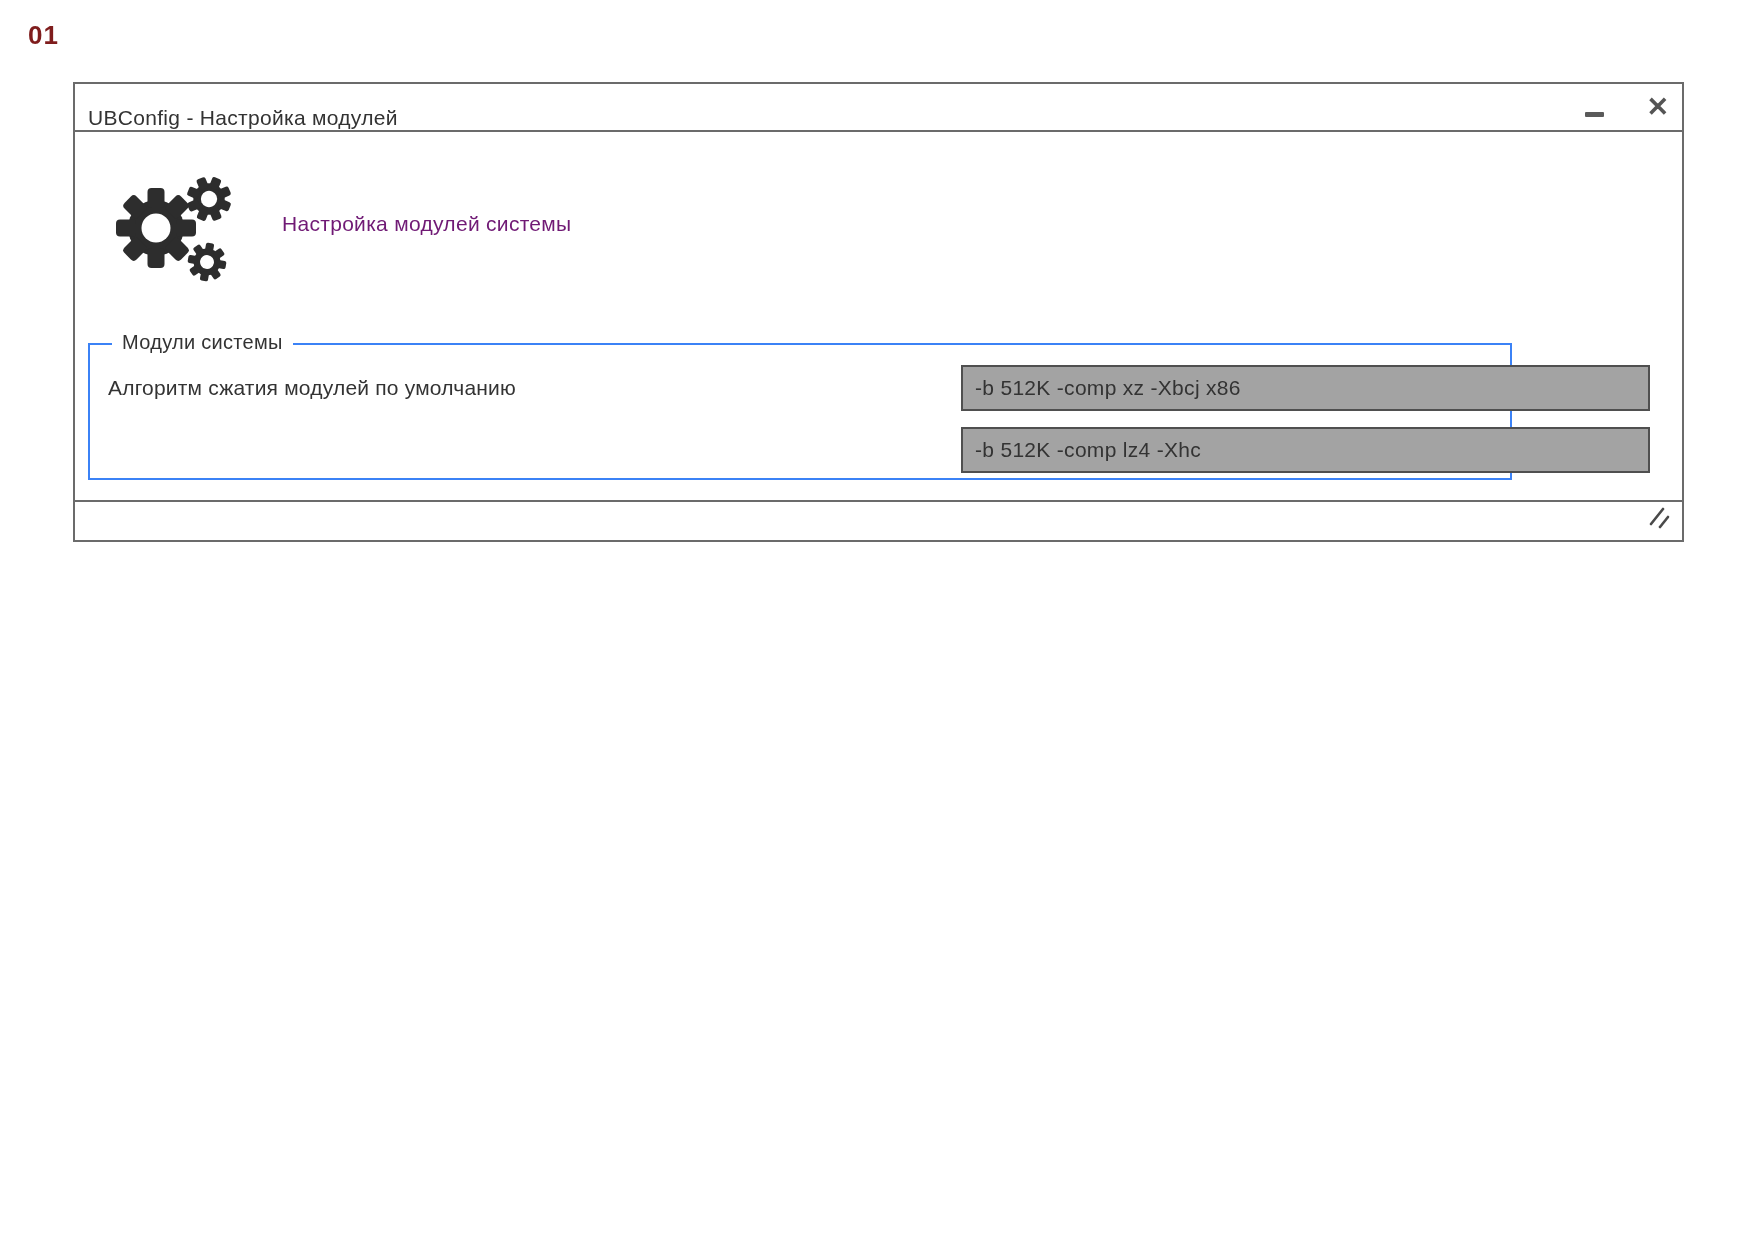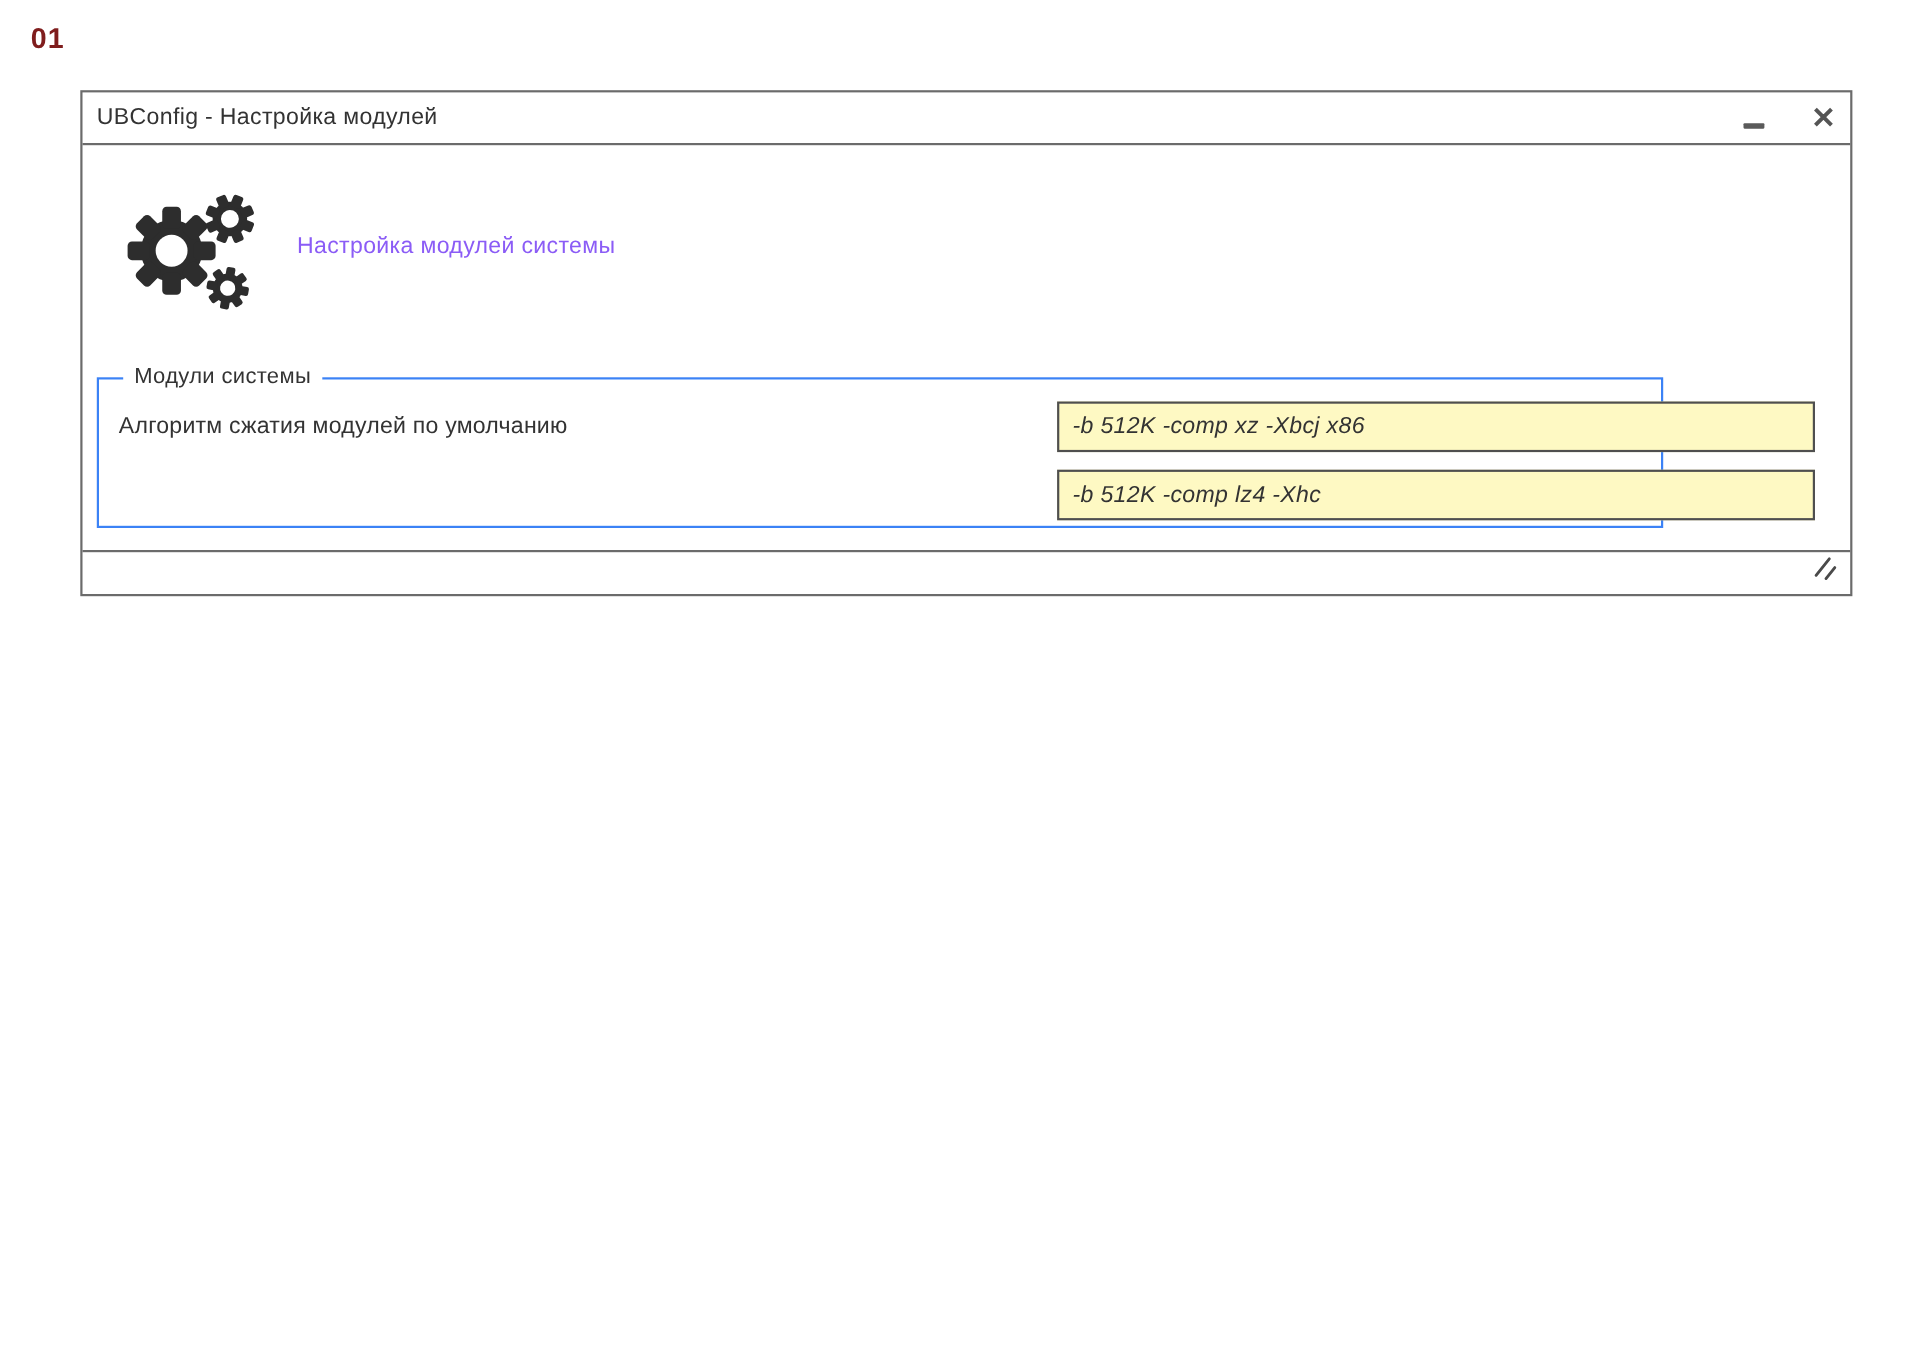--- a/index.html
+++ b/index.html
@@ -24,21 +24,21 @@
     background: #ffffff;
     border: 2px solid #6b6b6b;
     display: flex; flex-direction: column;
   }
 
   
   .titlebar {
     position: relative;
     height: 48px; flex: 0 0 48px;
     border-bottom: 2px solid #6b6b6b;
-    display: flex; align-items: center;
+    display: flex; align-items: flex-end;
   }
   .titlebar-title {
     padding-left: 13px;
     font-size: 21px; color: #333; letter-spacing: 0.3px;
   }
   .minimize-btn {
     position: absolute; right: 78px; top: 28px;
     width: 19px; height: 5px;
     background: #5a5a5a; border-radius: 1px;
     cursor: pointer;
@@ -48,22 +48,22 @@
     font-size: 27px; font-weight: bold; color: #555;
     line-height: 34px; cursor: pointer;
   }
 
   
   .content { position: relative; flex: 1 1 auto; }
 
   .app-icon { position: absolute; left: 38px; top: 24px; width: 160px; height: 140px; }
 
   .heading {
-    position: absolute; left: 195px; top: 80px;
-    font-size: 21px; color: #8b5cf6; letter-spacing: 0.3px;
+    position: absolute; left: 207px; top: 80px;
+    font-size: 21px; color: #701a75; letter-spacing: 0.3px;
   }
 
   
   .groupbox {
     position: absolute; left: 13px; top: 211px;
     width: 1424px; height: 137px;
     border: 2px solid #3b82f6;
   }
   .groupbox-legend {
     position: absolute; top: -14px; left: 22px;
@@ -72,24 +72,24 @@
   }
   .field-row-label {
     position: absolute; left: 18px;
     font-size: 21px; color: #333; letter-spacing: 0.2px;
     line-height: 28px; white-space: nowrap;
   }
   .row1-label { top: 29px; }
   .row2-label { top: 89px; }
   .field-input {
     position: absolute; left: 871px; width: 689px; height: 46px;
-    border: 2px solid #4f4f4f; background: #fef9c3;
+    border: 2px solid #4f4f4f; background: #a3a3a3;
     font-family: "Liberation Sans", sans-serif;
     font-size: 21px; color: #333; padding: 0 12px;
-    letter-spacing: 0.3px; outline: none; font-style: italic;
+    letter-spacing: 0.3px; outline: none;
   }
   .row1-input { top: 20px; }
   .row2-input { top: 82px; }
 
   
   .statusbar {
     position: relative;
     height: 40px; flex: 0 0 40px;
     border-top: 2px solid #6b6b6b;
   }

